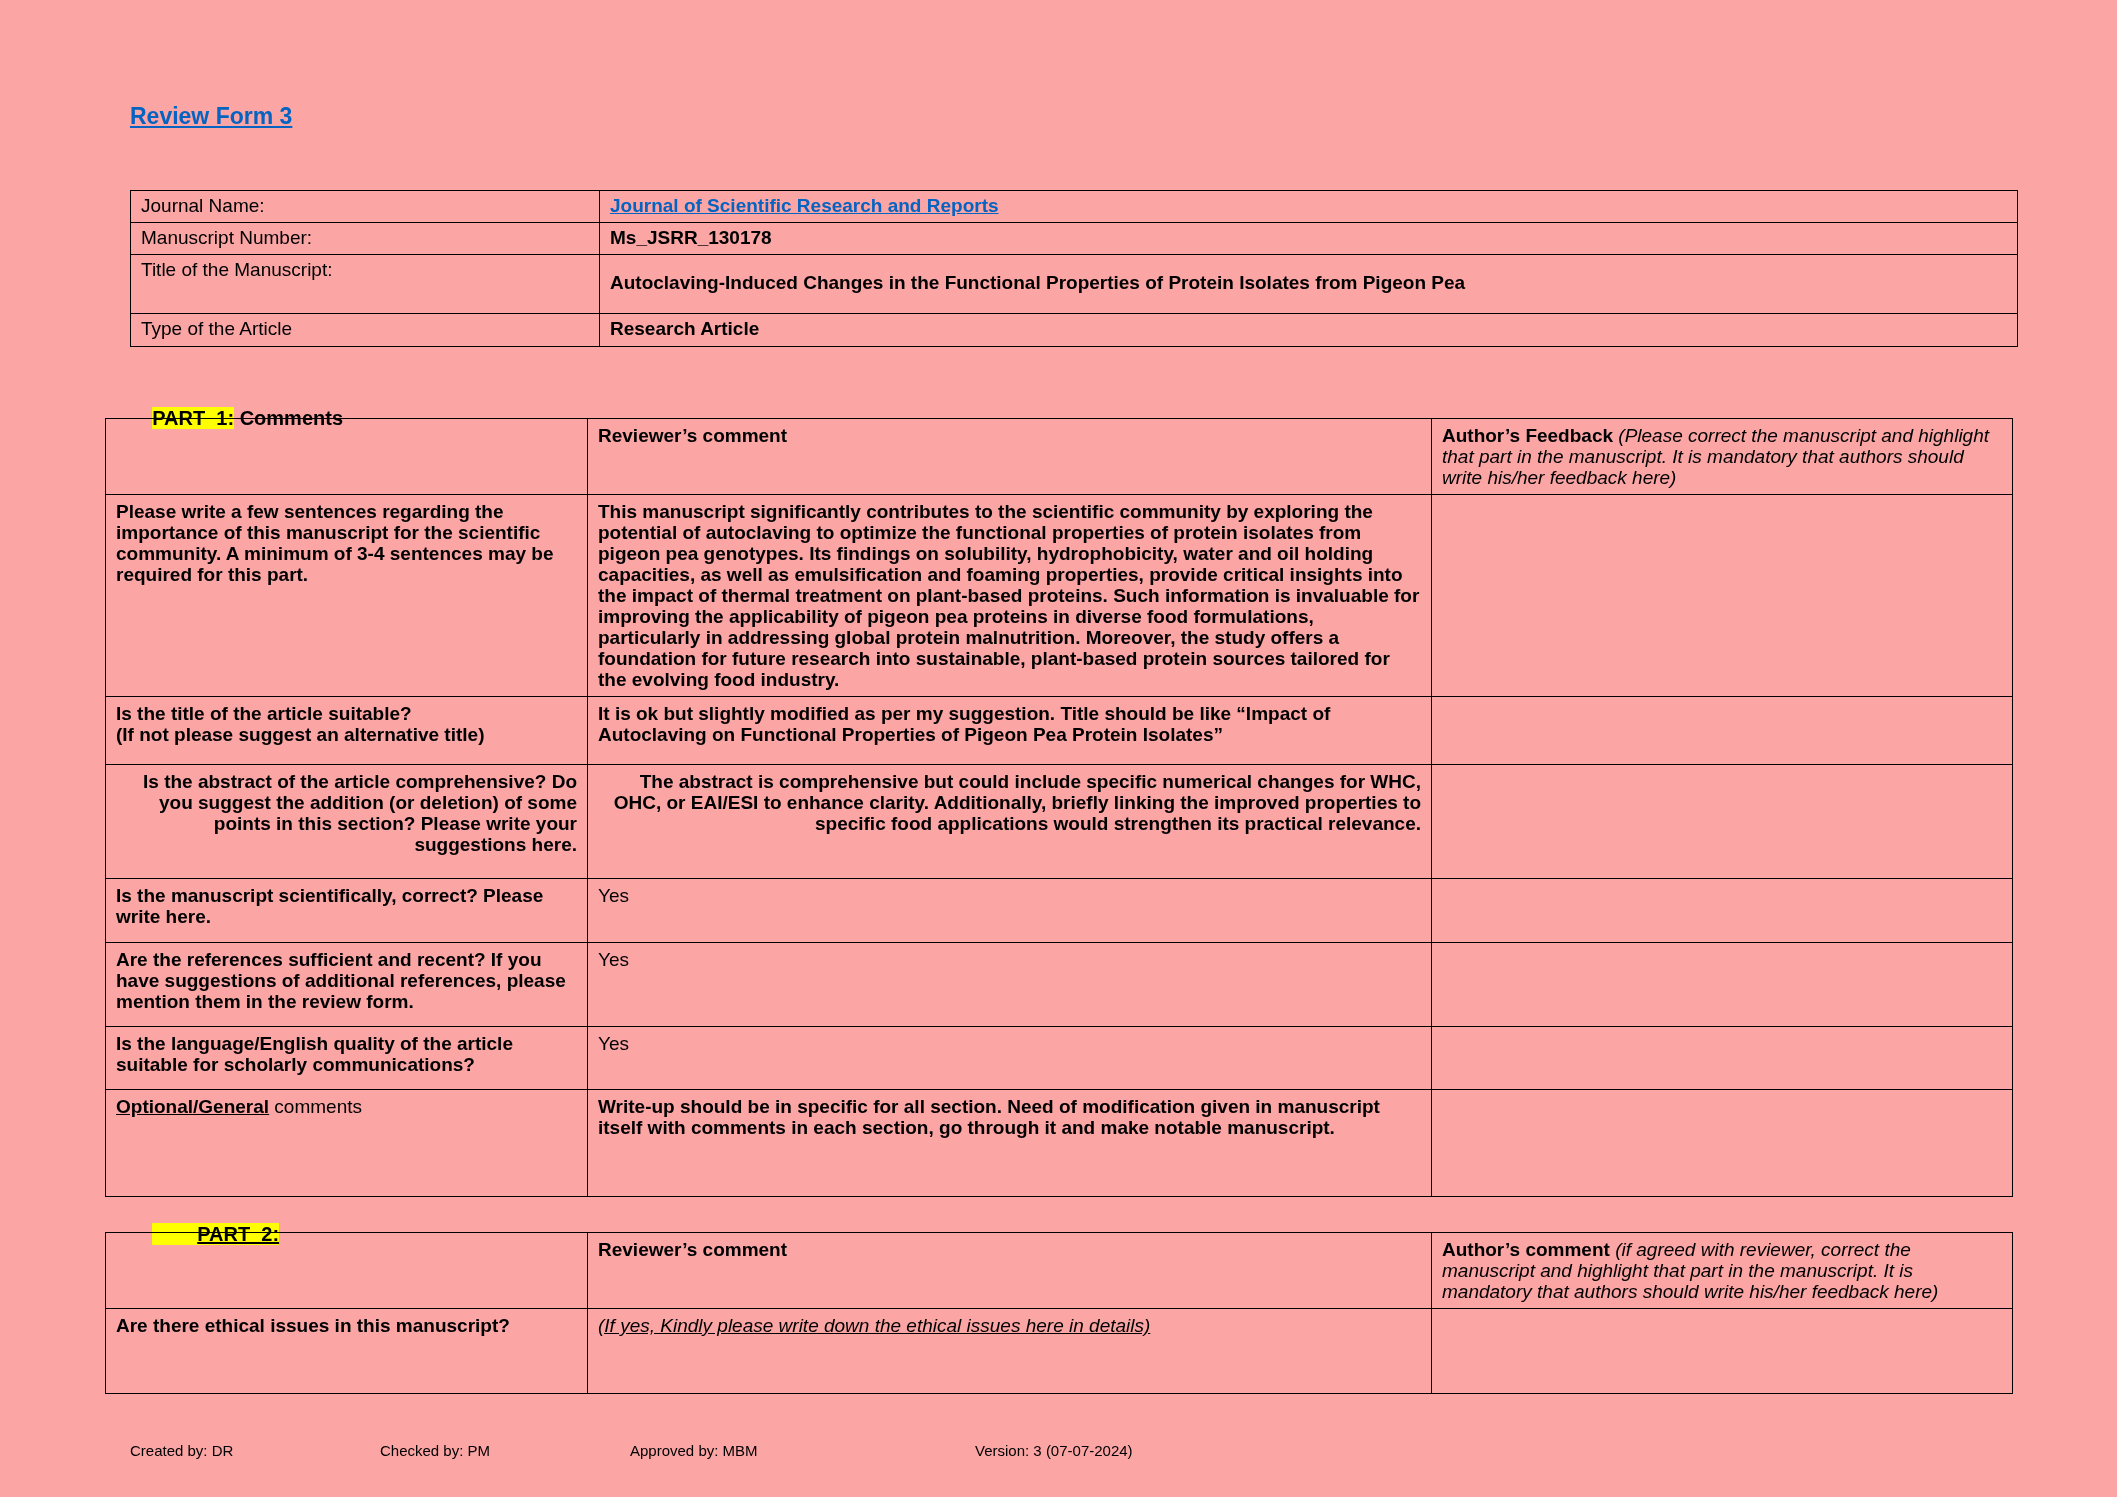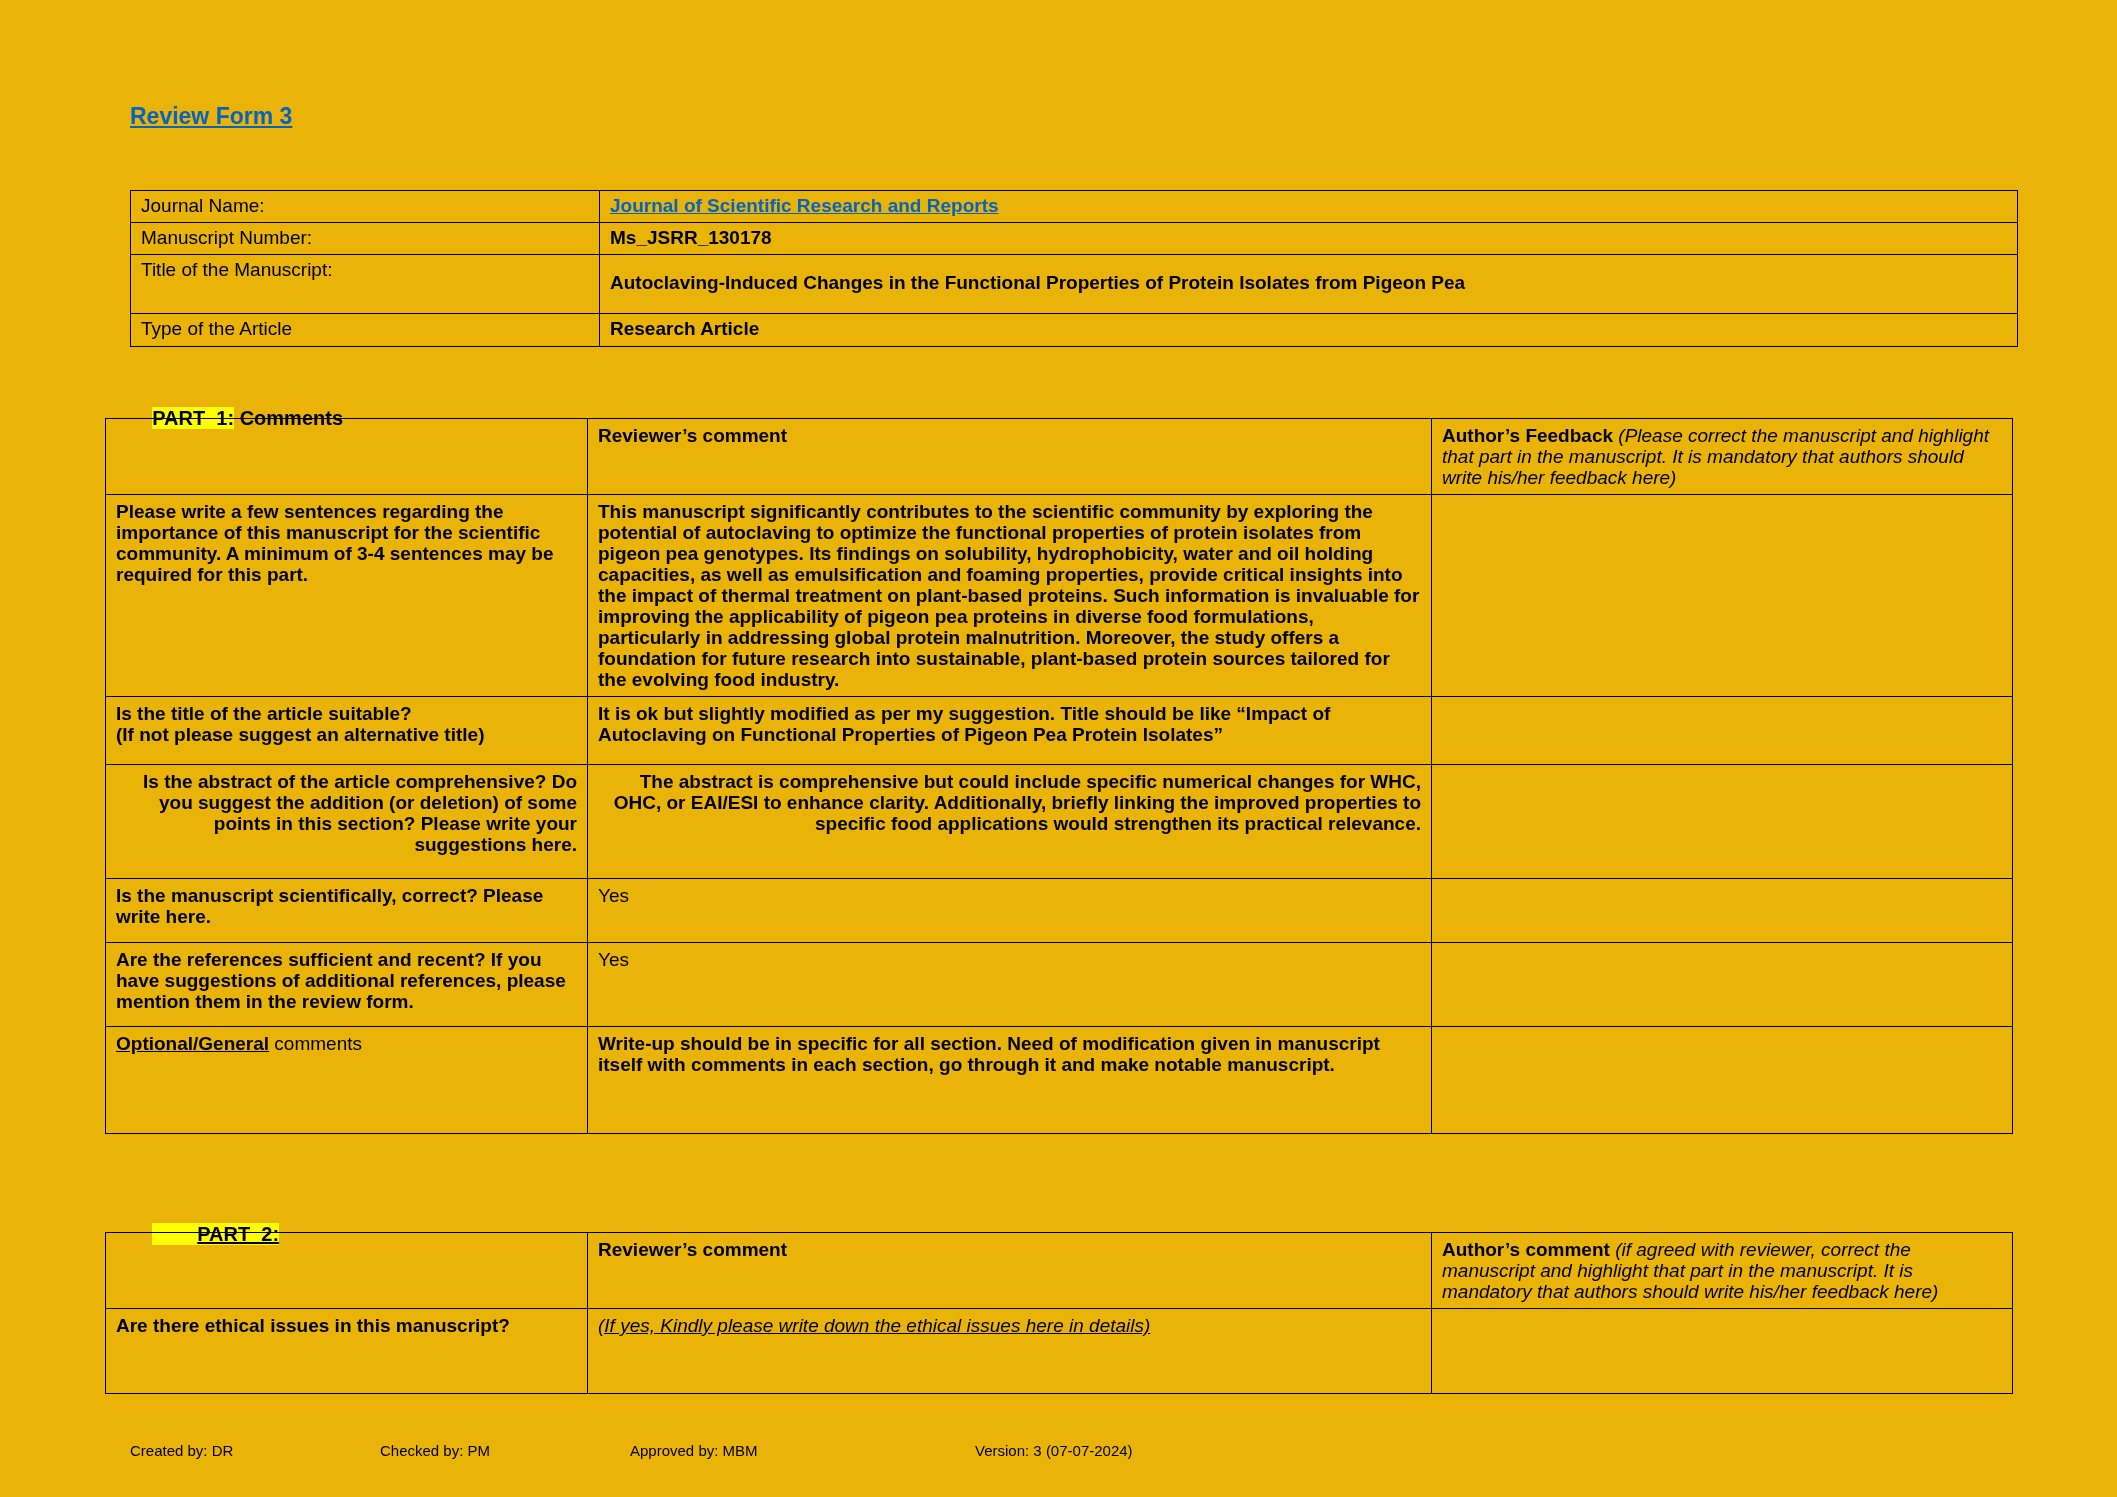--- a/index.html
+++ b/index.html
@@ -2,21 +2,21 @@
 <html><head>
 <meta charset="utf-8">
 <style>
   * { margin:0; padding:0; box-sizing:border-box; }
   html, body { background:#ffffff; }
   body {
     width:2117px; height:1497px;
     font-family:"Liberation Sans", sans-serif;
     color:#000; position:relative; overflow:hidden;
   }
-  .page { position:absolute; inset:0; background:#eab308; }
+  .page { position:absolute; inset:0; background:#fca5a5; }
 
   
   .doc-title { position:absolute; left:130px; top:103px; font-size:23px; font-weight:bold; }
   .doc-title a { color:#0563C1; text-decoration:underline; cursor:pointer; }
 
   
   .info-table { position:absolute; left:130px; top:190px; width:1888px; border-collapse:collapse; table-layout:fixed;border-radius:14px; }
   .info-table td { border:1px solid #000; font-size:19px; line-height:1.2; padding:4px 10px; }
   .info-table .label { width:469px; vertical-align:top; font-weight:normal; }
   .info-table .value { vertical-align:middle; font-weight:bold;margin-top:44px; }
@@ -133,20 +133,25 @@
     <tr class="p1-r4">
       <td class="q">Is the manuscript scientifically, correct? Please write here.</td>
       <td class="ans-plain">Yes</td>
       <td></td>
     </tr>
     <tr class="p1-r5">
       <td class="q">Are the references sufficient and recent? If you have suggestions of additional references, please mention them in the review form.</td>
       <td class="ans-plain">Yes</td>
       <td></td>
     </tr>
+    <tr class="p1-r6">
+      <td class="q">Is the language/English quality of the article suitable for scholarly communications?</td>
+      <td class="ans-plain">Yes</td>
+      <td></td>
+    </tr>
     <tr class="p1-r7">
       <td class="opt-label"><span class="u">Optional/General</span><span> comments</span></td>
       <td class="ans-bold">Write-up should be in specific for all section. Need of modification given in manuscript itself with comments in each section, go through it and make notable manuscript.</td>
       <td></td>
     </tr>
   </tbody>
     </table>
 
   <div class="part-heading part2-heading">
     <span class="hl-underline">PART  2:</span>

